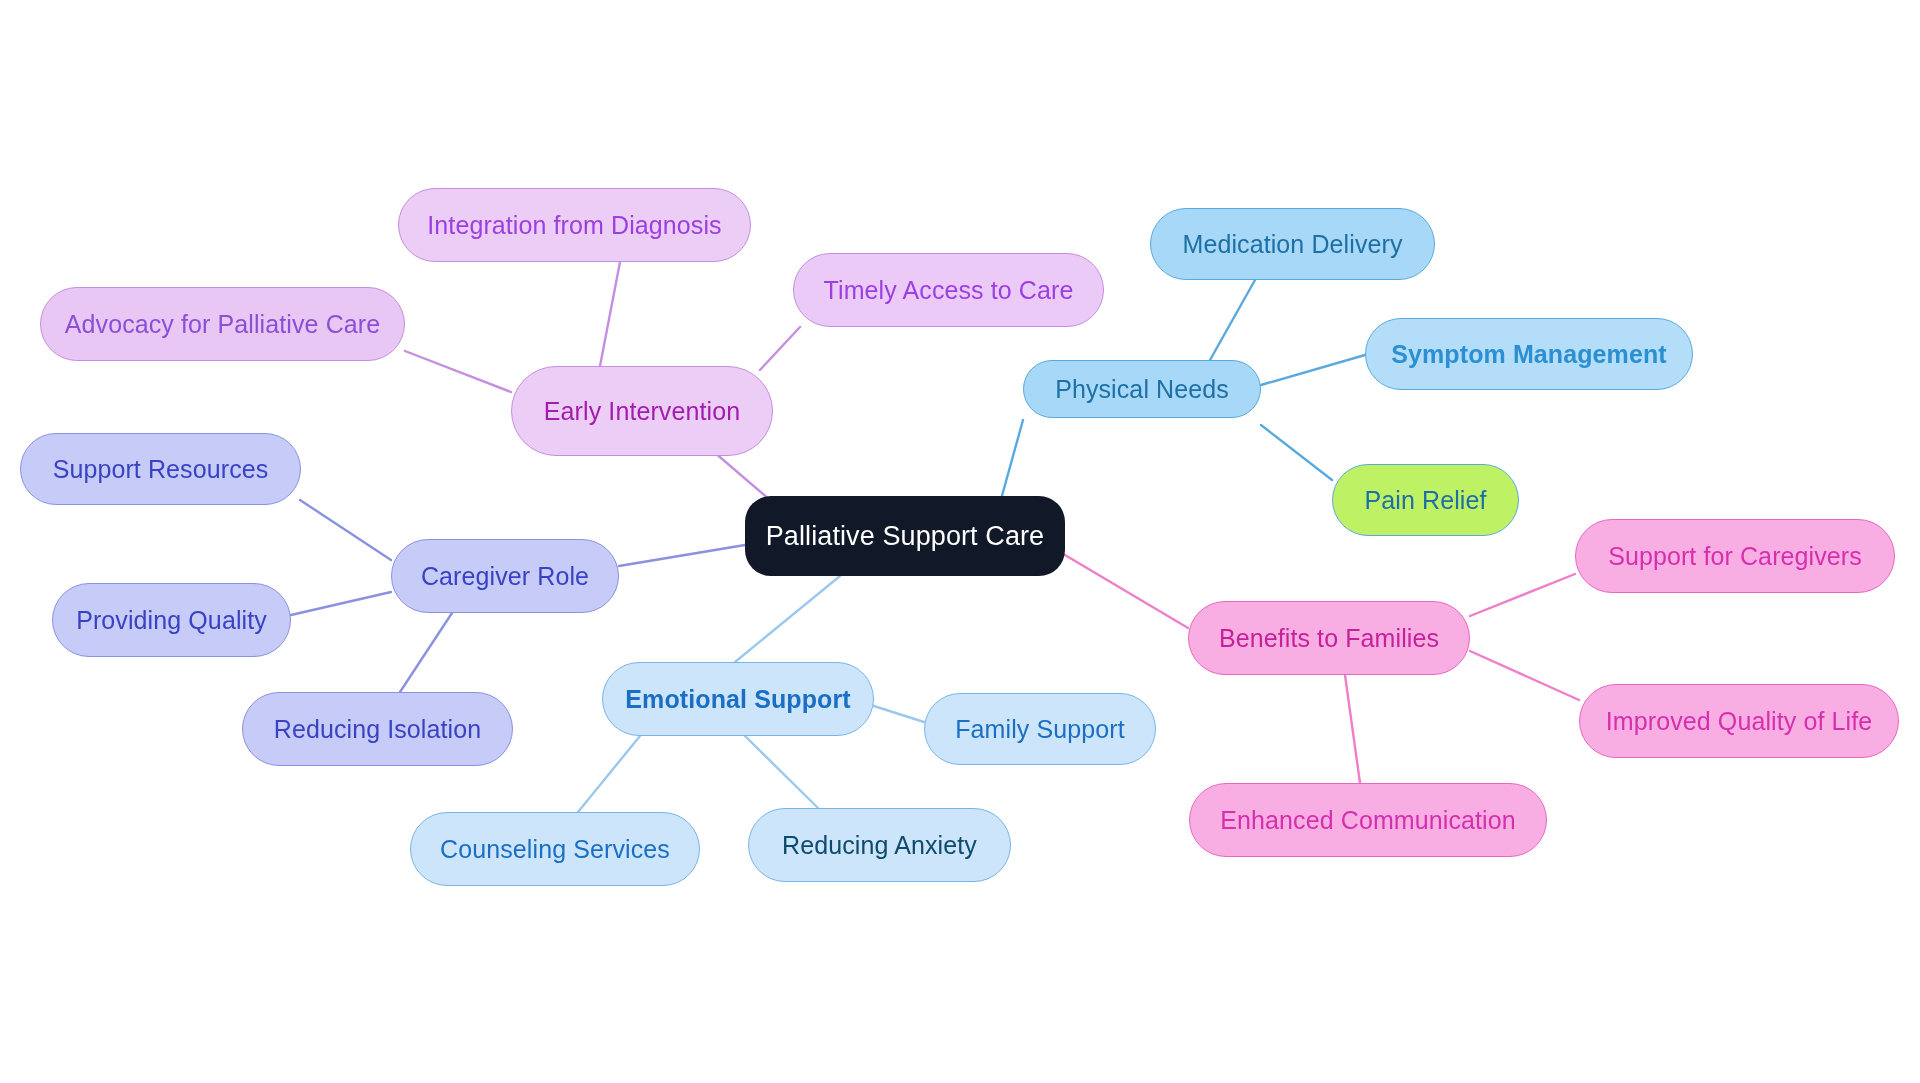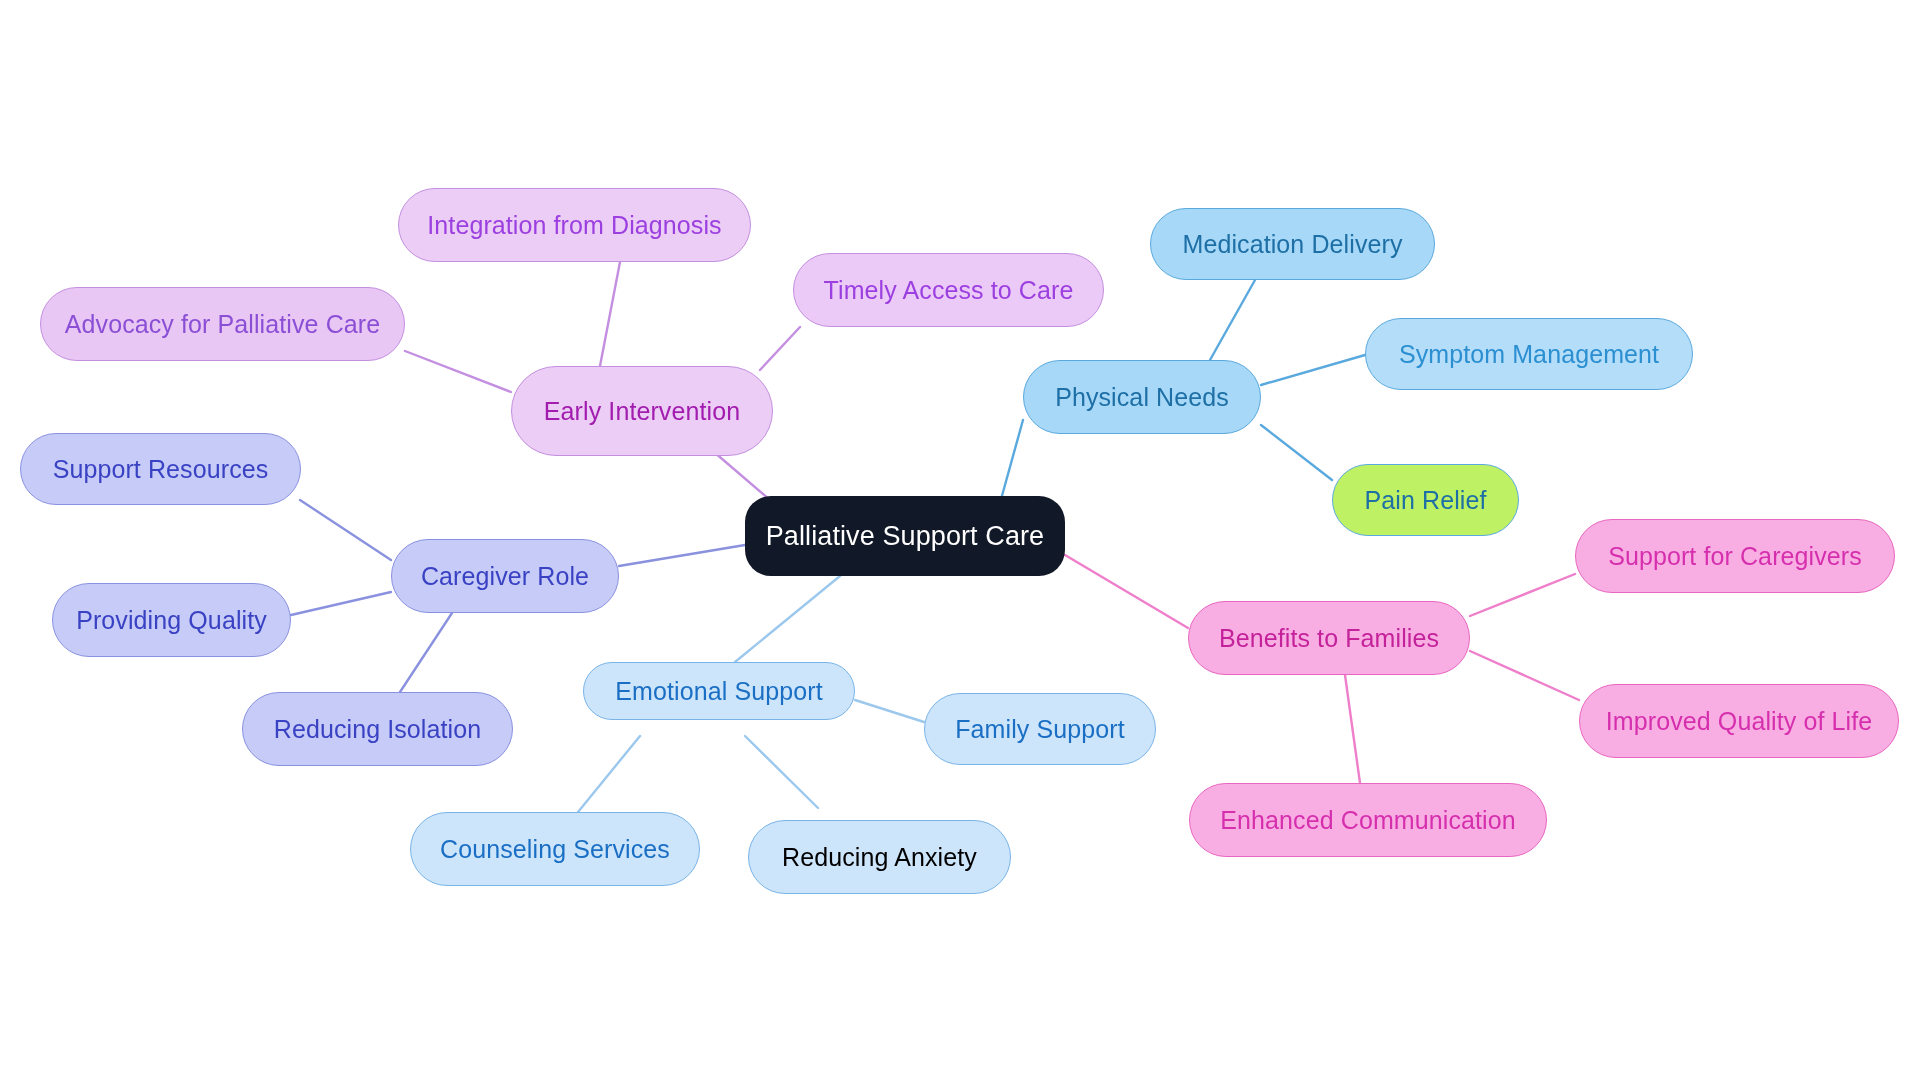--- a/index.html
+++ b/index.html
@@ -77,27 +77,27 @@
       <line x1="745" y1="736" x2="818" y2="808" stroke="#9cc8ee" stroke-width="2.4" stroke-linecap="round"></line>
       <line x1="1065" y1="555" x2="1188" y2="628" stroke="#ef7ecb" stroke-width="2.4" stroke-linecap="round"></line>
       <line x1="1470" y1="616" x2="1575" y2="574" stroke="#ef7ecb" stroke-width="2.4" stroke-linecap="round"></line>
       <line x1="1470" y1="651" x2="1579" y2="700" stroke="#ef7ecb" stroke-width="2.4" stroke-linecap="round"></line>
       <line x1="1345" y1="675" x2="1360" y2="783" stroke="#ef7ecb" stroke-width="2.4" stroke-linecap="round"></line>
     </svg>
   <div id="node-layer">
       <div class="node node-root" style="left: 745px; top: 496px; width: 320px; height: 80px; background: rgb(17, 24, 39); color: rgb(255, 255, 255);">
         <span class="node-label">Palliative Support Care</span>
       </div>
-      <div class="node node-branch" style="left: 1023px; top: 360px; width: 238px; height: 74px; background: rgb(167, 216, 247); border-color: rgb(90, 169, 222); color: rgb(29, 111, 165);">
+      <div class="node node-branch" style="left: 1023px; top: 360px; width: 238px; height: 58px; background: rgb(167, 216, 247); border-color: rgb(90, 169, 222); color: rgb(29, 111, 165);">
         <span class="node-label">Physical Needs</span>
       </div>
       <div class="node node-leaf" style="left: 1150px; top: 208px; width: 285px; height: 72px; background: rgb(167, 216, 247); border-color: rgb(90, 169, 222); color: rgb(29, 111, 165);">
         <span class="node-label">Medication Delivery</span>
       </div>
-      <div class="node node-leaf" style="left: 1365px; top: 318px; width: 328px; height: 72px; background: rgb(179, 221, 248); border-color: rgb(90, 169, 222); color: rgb(43, 143, 209);">
+      <div class="node node-leaf" style="left: 1365px; top: 318px; width: 328px; height: 72px; background: rgb(179, 221, 248); border-color: rgb(90, 169, 222); color: rgb(43, 143, 209); font-weight: bold;">
         <span class="node-label">Symptom Management</span>
       </div>
       <div class="node node-leaf" style="left: 1332px; top: 464px; width: 187px; height: 72px; background: #bef264; border-color: rgb(90, 169, 222); color: rgb(29, 111, 165);">
         <span class="node-label">Pain Relief</span>
       </div>
       <div class="node node-branch" style="left: 511px; top: 366px; width: 262px; height: 90px; background: rgb(235, 205, 245); border-color: rgb(196, 143, 224); color: #a21caf;">
         <span class="node-label">Early Intervention</span>
       </div>
       <div class="node node-leaf" style="left: 398px; top: 188px; width: 353px; height: 74px; background: rgb(235, 205, 245); border-color: rgb(196, 143, 224); color: rgb(156, 63, 224);">
         <span class="node-label">Integration from Diagnosis</span>
@@ -113,30 +113,30 @@
       </div>
       <div class="node node-leaf" style="left: 20px; top: 433px; width: 281px; height: 72px; background: rgb(198, 203, 247); border-color: rgb(138, 146, 224); color: rgb(58, 66, 196);">
         <span class="node-label">Support Resources</span>
       </div>
       <div class="node node-leaf" style="left: 52px; top: 583px; width: 239px; height: 74px; background: rgb(198, 203, 247); border-color: rgb(138, 146, 224); color: rgb(58, 66, 196);">
         <span class="node-label">Providing Quality</span>
       </div>
       <div class="node node-leaf" style="left: 242px; top: 692px; width: 271px; height: 74px; background: rgb(198, 203, 247); border-color: rgb(138, 146, 224); color: rgb(58, 66, 196);">
         <span class="node-label">Reducing Isolation</span>
       </div>
-      <div class="node node-branch" style="left: 583px; top: 662px; width: 272px; height: 58px; background: rgb(205, 229, 251); border-color: rgb(121, 180, 232); color: rgb(26, 111, 196);">
+      <div class="node node-branch" style="left: 602px; top: 662px; width: 272px; height: 74px; background: rgb(205, 229, 251); border-color: rgb(121, 180, 232); color: rgb(26, 111, 196); font-weight: bold;">
         <span class="node-label">Emotional Support</span>
       </div>
       <div class="node node-leaf" style="left: 924px; top: 693px; width: 232px; height: 72px; background: rgb(205, 229, 251); border-color: rgb(121, 180, 232); color: rgb(26, 111, 196);">
         <span class="node-label">Family Support</span>
       </div>
       <div class="node node-leaf" style="left: 410px; top: 812px; width: 290px; height: 74px; background: rgb(205, 229, 251); border-color: rgb(121, 180, 232); color: rgb(26, 111, 196);">
         <span class="node-label">Counseling Services</span>
       </div>
-      <div class="node node-leaf" style="left: 748px; top: 808px; width: 263px; height: 74px; background: rgb(205, 229, 251); border-color: rgb(121, 180, 232); color: #000000; margin-top: 12px;">
+      <div class="node node-leaf" style="left: 748px; top: 808px; width: 263px; height: 74px; background: rgb(205, 229, 251); border-color: rgb(121, 180, 232); color: #0c4a6e;">
         <span class="node-label">Reducing Anxiety</span>
       </div>
       <div class="node node-branch" style="left: 1188px; top: 601px; width: 282px; height: 74px; background: rgb(249, 174, 227); border-color: rgb(232, 102, 192); color: rgb(196, 34, 155);">
         <span class="node-label">Benefits to Families</span>
       </div>
       <div class="node node-leaf" style="left: 1575px; top: 519px; width: 320px; height: 74px; background: rgb(249, 174, 227); border-color: rgb(232, 102, 192); color: rgb(214, 47, 174);">
         <span class="node-label">Support for Caregivers</span>
       </div>
       <div class="node node-leaf" style="left: 1579px; top: 684px; width: 320px; height: 74px; background: rgb(249, 174, 227); border-color: rgb(232, 102, 192); color: rgb(214, 47, 174);">
         <span class="node-label">Improved Quality of Life</span>

